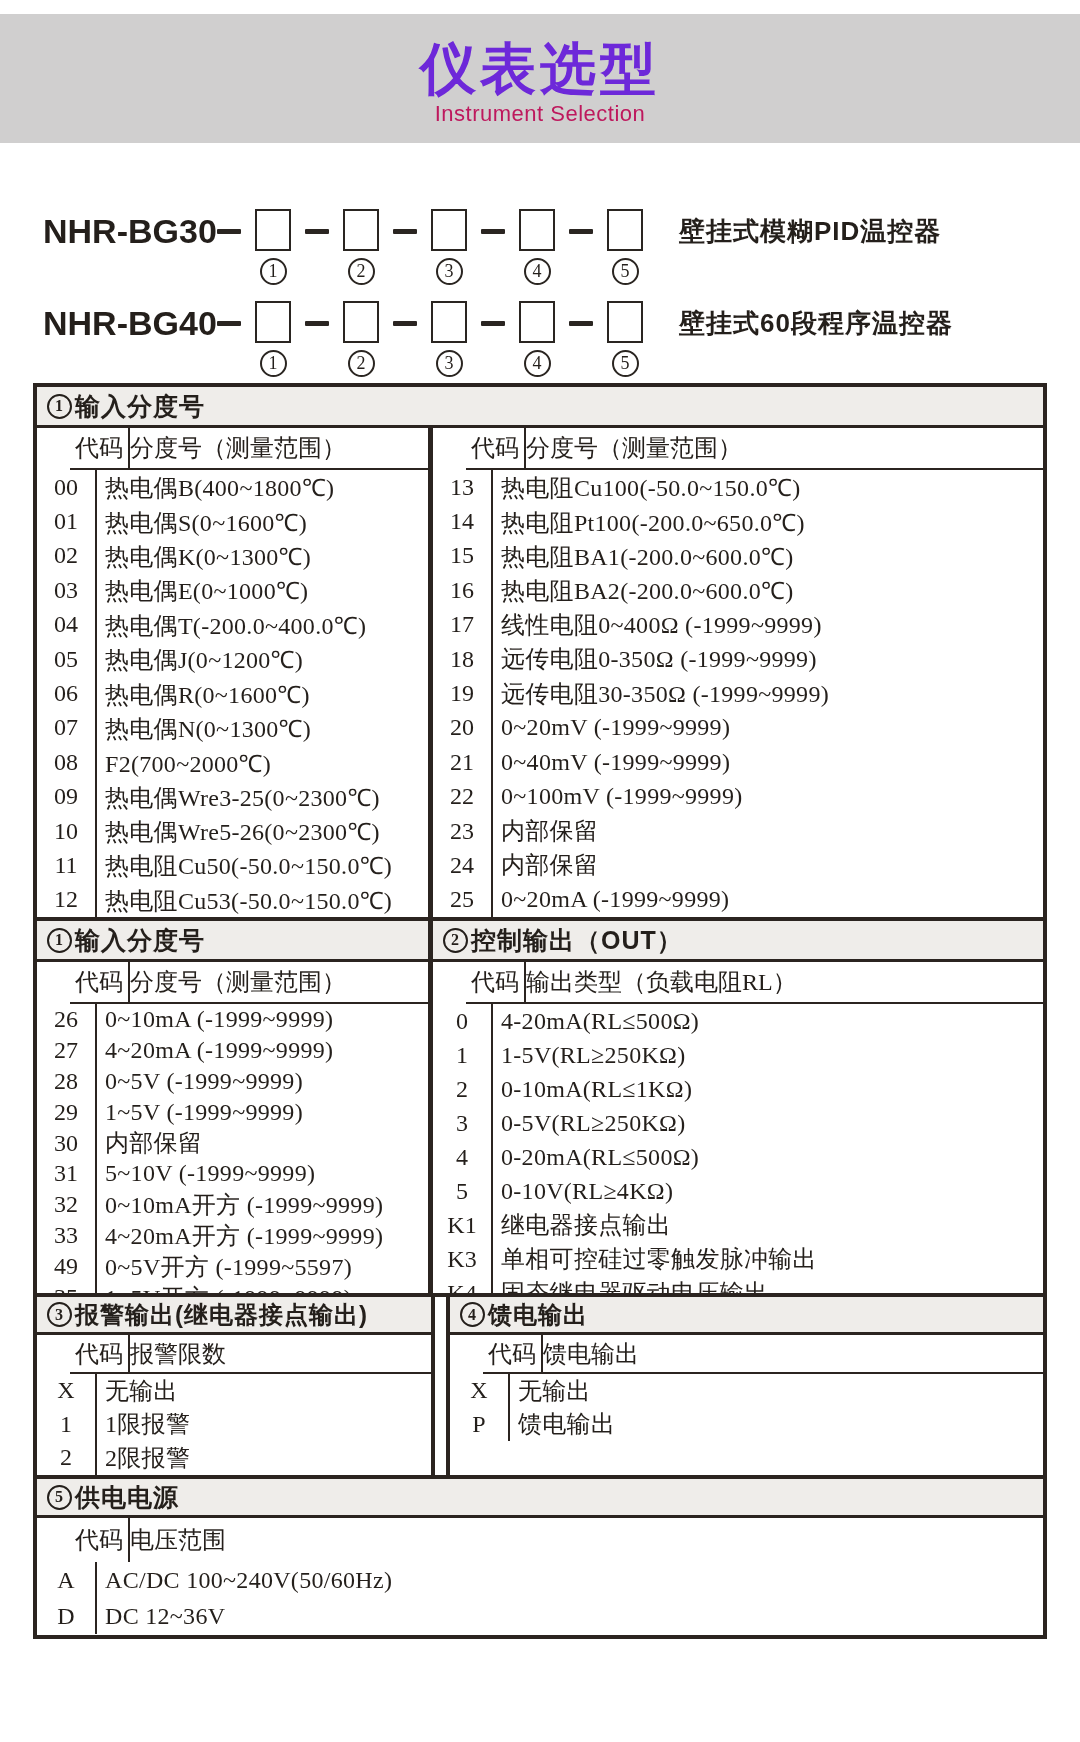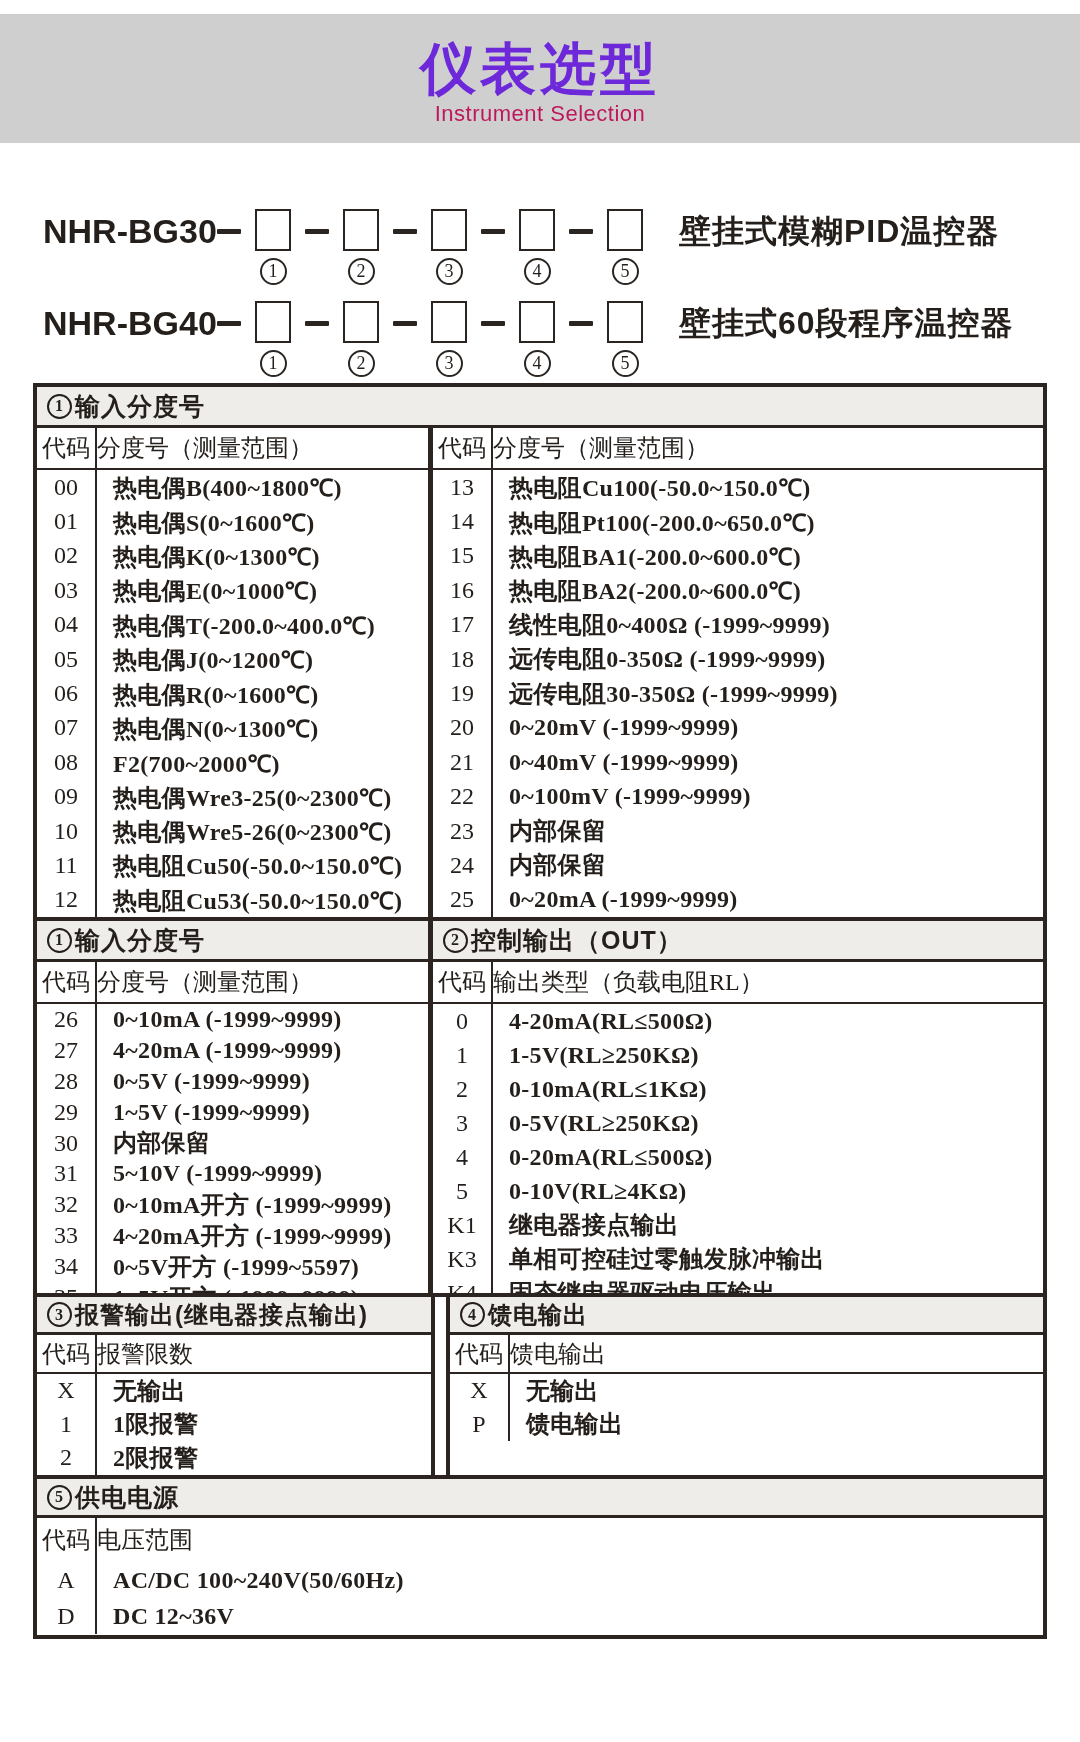--- a/index.html
+++ b/index.html
@@ -37,21 +37,21 @@
   .slot-wrap{display:flex;flex-direction:column;align-items:center;flex:0 0 auto;}
   .code-box{
     width:36px;height:42px;border:2.5px solid #2a2521;background:#fff;box-sizing:border-box;
   }
   .pos-circle{
     margin-top:7px;width:27px;height:27px;border:2px solid #2a2521;border-radius:50%;
     display:flex;align-items:center;justify-content:center;
     font-family:"Liberation Serif",serif;font-size:18px;color:#241f1b;box-sizing:border-box;
   }
   .model-desc{
-    font-size:32px;font-weight:bold;line-height:44px;margin-left:36px;white-space:nowrap;
+    font-size:26px;font-weight:bold;line-height:44px;margin-left:36px;white-space:nowrap;
     letter-spacing:1px;
   }
   
   .tables{width:1014px;margin:6px 0 0 33px;}
   .tbl{
     border:4px solid #2b2420;background:#ffffff;box-sizing:border-box;width:1014px;
   }
   .tbl + .tbl, .tbl + .tbl-row, .tbl-row + .tbl{margin-top:-4px;}
   .band{
     background:#efedea;border-bottom:3px solid #2b2420;
@@ -62,34 +62,34 @@
     width:25px;height:25px;border:2px solid #241f1b;border-radius:50%;
     display:inline-flex;align-items:center;justify-content:center;
     font-size:16px;font-weight:bold;margin-right:3px;box-sizing:border-box;flex:0 0 auto;
     font-family:"Liberation Serif",serif;
   }
   .cols{display:flex;align-items:stretch;}
   .half-l{width:396px;flex:0 0 auto;border-right:5px solid #2b2420;box-sizing:border-box;}
   .half-r{flex:1 1 auto;}
   .hdr-row{
     display:flex;border-bottom:2px solid #2b2420;align-items:stretch;height:40px;
-    font-family:"Liberation Serif",serif;font-size:24px;
+    font-family:"Liberation Serif",serif;font-size:24px;margin-left:33px;
   }
   .code-h{
     width:58px;flex:0 0 auto;border-right:2px solid #2b2420;
     display:flex;align-items:center;justify-content:center;letter-spacing:0px;
   }
   .desc-h{display:flex;align-items:center;padding-left:0;white-space:nowrap;}
   .rows{font-family:"Liberation Serif",serif;font-size:24px;}
   .row{display:flex;align-items:stretch;}
   .row .code{
     width:58px;flex:0 0 auto;border-right:2px solid #2b2420;
     display:flex;align-items:center;justify-content:center;
   }
-  .row .desc{display:flex;align-items:center;padding-left:16px;white-space:nowrap;letter-spacing:0.3px;font-weight:bold;}
+  .row .desc{display:flex;align-items:center;padding-left:8px;white-space:nowrap;letter-spacing:0.3px;}
   
   .t1 .row{height:34.4px;}
   .t2 .cols{height:372px;}
   .t2 .half-l .row{height:30.9px;}
   .t2 .half-r .row{height:34px;}
   
   .tbl-row{display:flex;gap:11px;width:1014px;}
   .tbl34{
     border:4px solid #2b2420;box-sizing:border-box;height:186px;background:#fff;
   }
@@ -417,21 +417,21 @@
               <div class="code">32</div>
               <div class="desc">0~10mA开方 (-1999~9999)</div>
             </div>
 
             <div class="row">
               <div class="code">33</div>
               <div class="desc">4~20mA开方 (-1999~9999)</div>
             </div>
 
             <div class="row">
-              <div class="code">34</div>
+              <div class="code">49</div>
               <div class="desc">0~5V开方 (-1999~5597)</div>
             </div>
 
             <div class="row">
               <div class="code">35</div>
               <div class="desc">1~5V开方 (-1999~9999)</div>
             </div>
 
             <div class="row">
               <div class="code">55</div>

